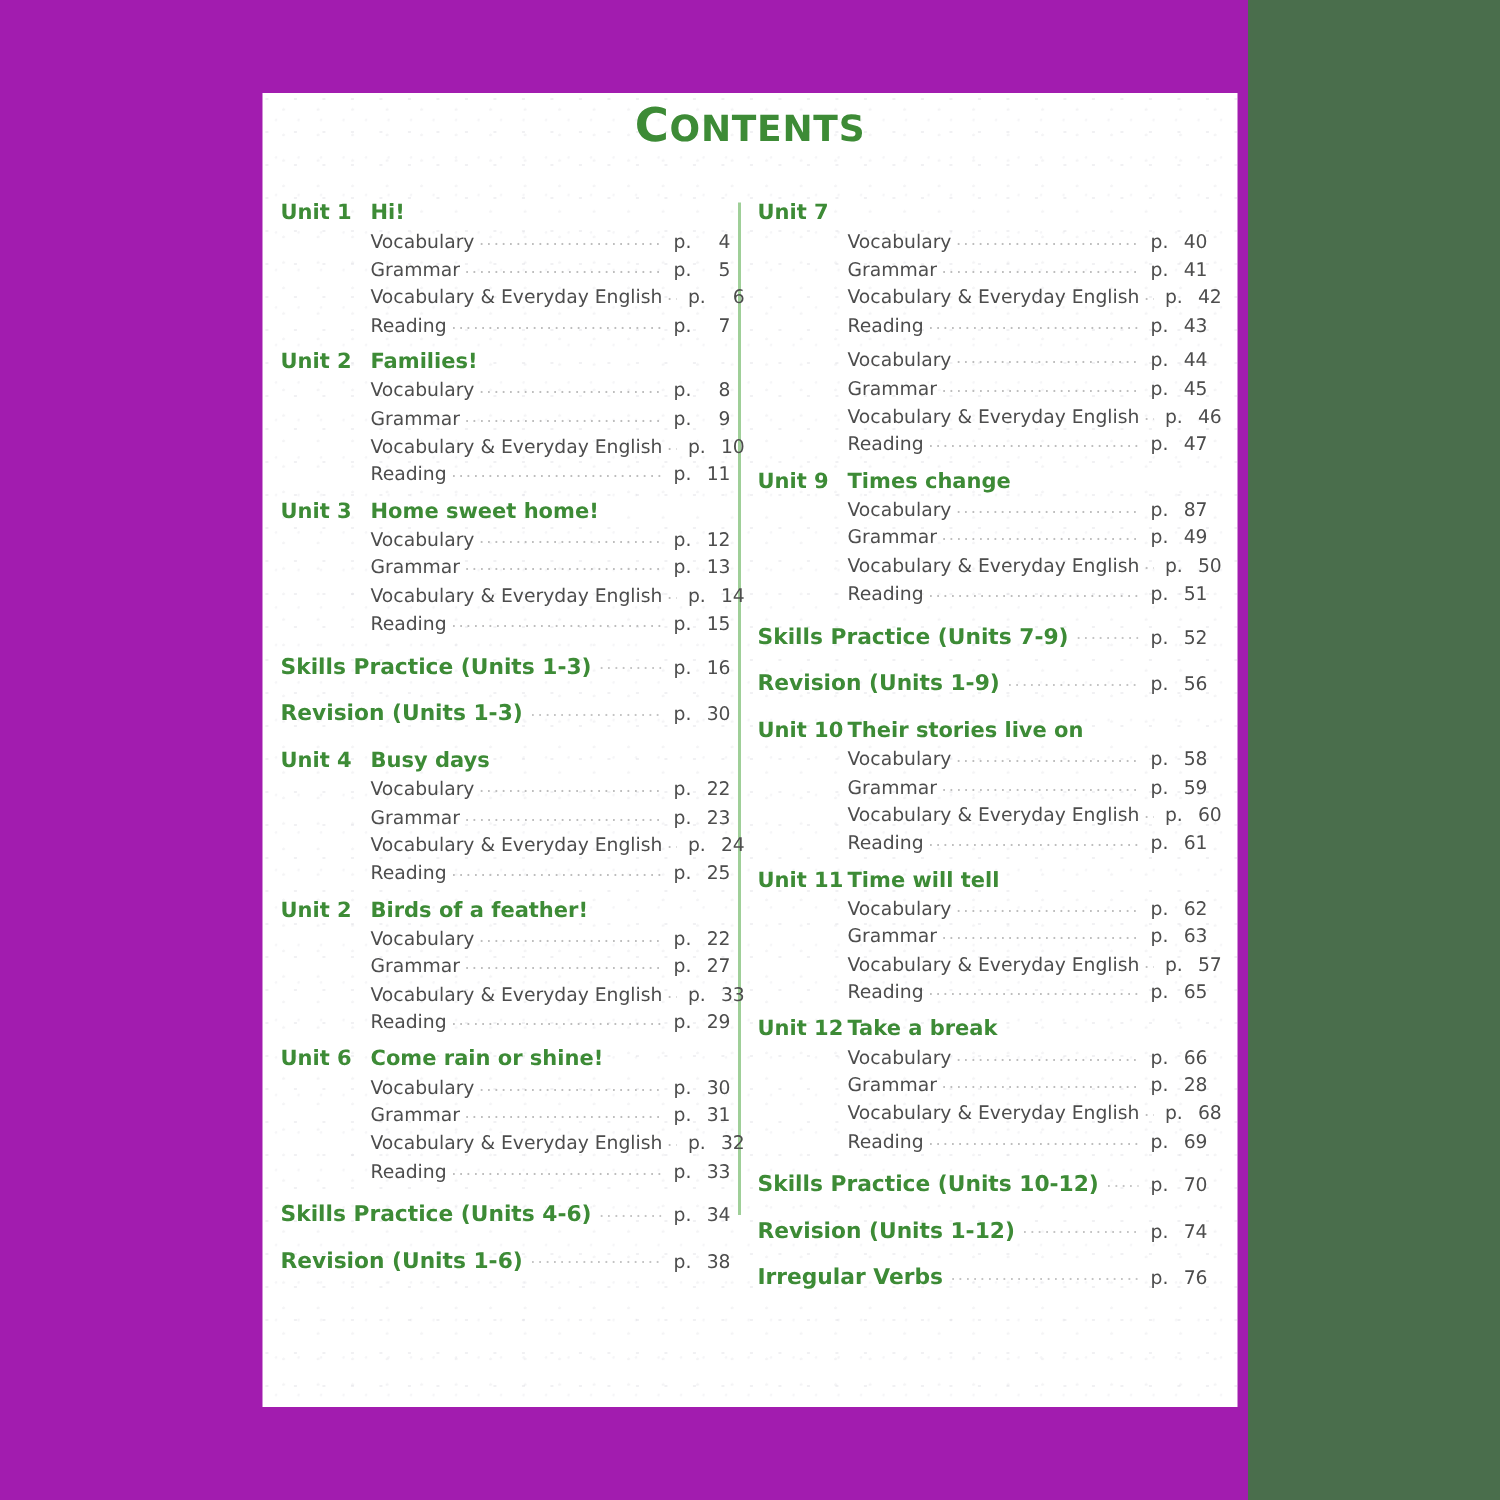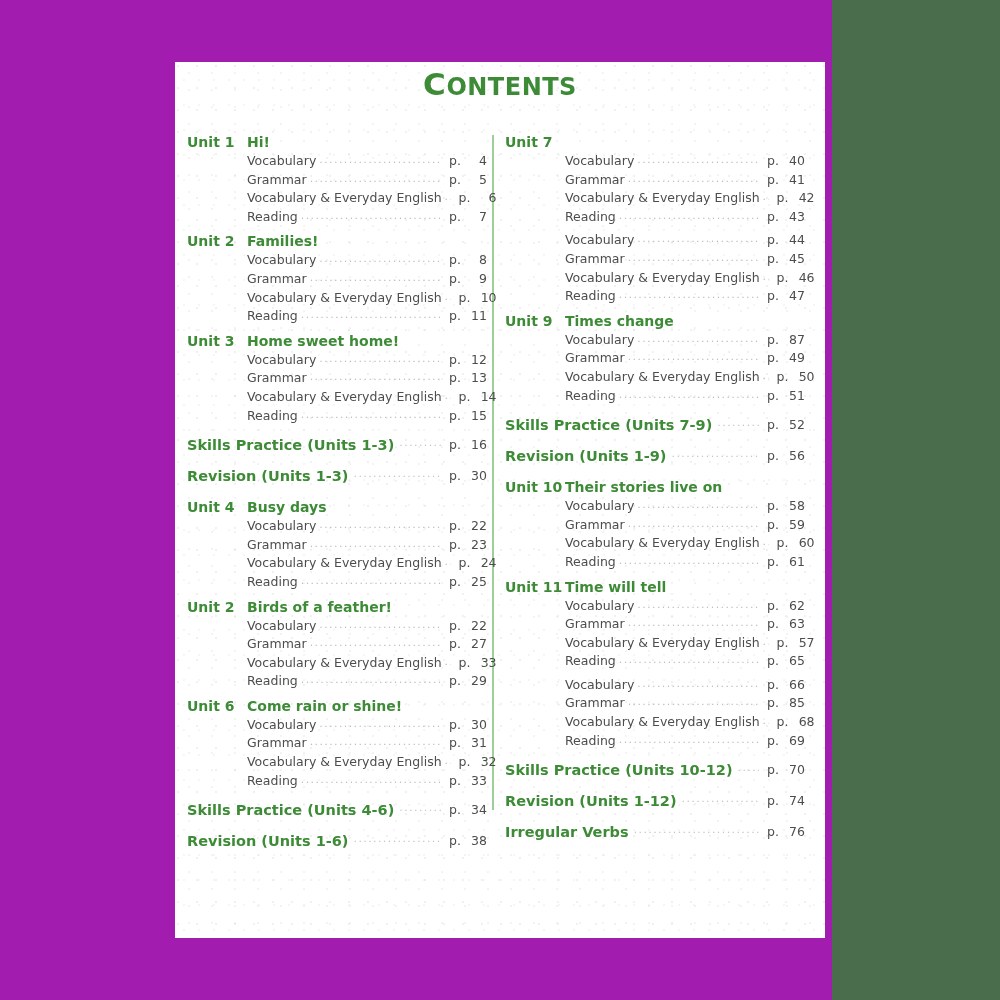--- a/index.html
+++ b/index.html
@@ -503,31 +503,35 @@
               <span class="pnum">57</span>
             </div>
             <div class="sub-row">
               <span class="sub-name">Reading</span>
               <span class="leader">......................................................................................................</span>
               <span class="pmark">p.</span>
               <span class="pnum">65</span>
             </div>
           </div>
           <div class="unit-block">
+            <div class="unit-head">
+              <span class="unit-label">Unit 12</span>
+              <span class="unit-title">Take a break</span>
+            </div>
             <div class="sub-row">
               <span class="sub-name">Vocabulary</span>
               <span class="leader">......................................................................................................</span>
               <span class="pmark">p.</span>
               <span class="pnum">66</span>
             </div>
             <div class="sub-row">
               <span class="sub-name">Grammar</span>
               <span class="leader">......................................................................................................</span>
               <span class="pmark">p.</span>
-              <span class="pnum">85</span>
+              <span class="pnum">28</span>
             </div>
             <div class="sub-row">
               <span class="sub-name">Vocabulary &amp; Everyday English</span>
               <span class="leader">......................................................................................................</span>
               <span class="pmark">p.</span>
               <span class="pnum">68</span>
             </div>
             <div class="sub-row">
               <span class="sub-name">Reading</span>
               <span class="leader">......................................................................................................</span>

